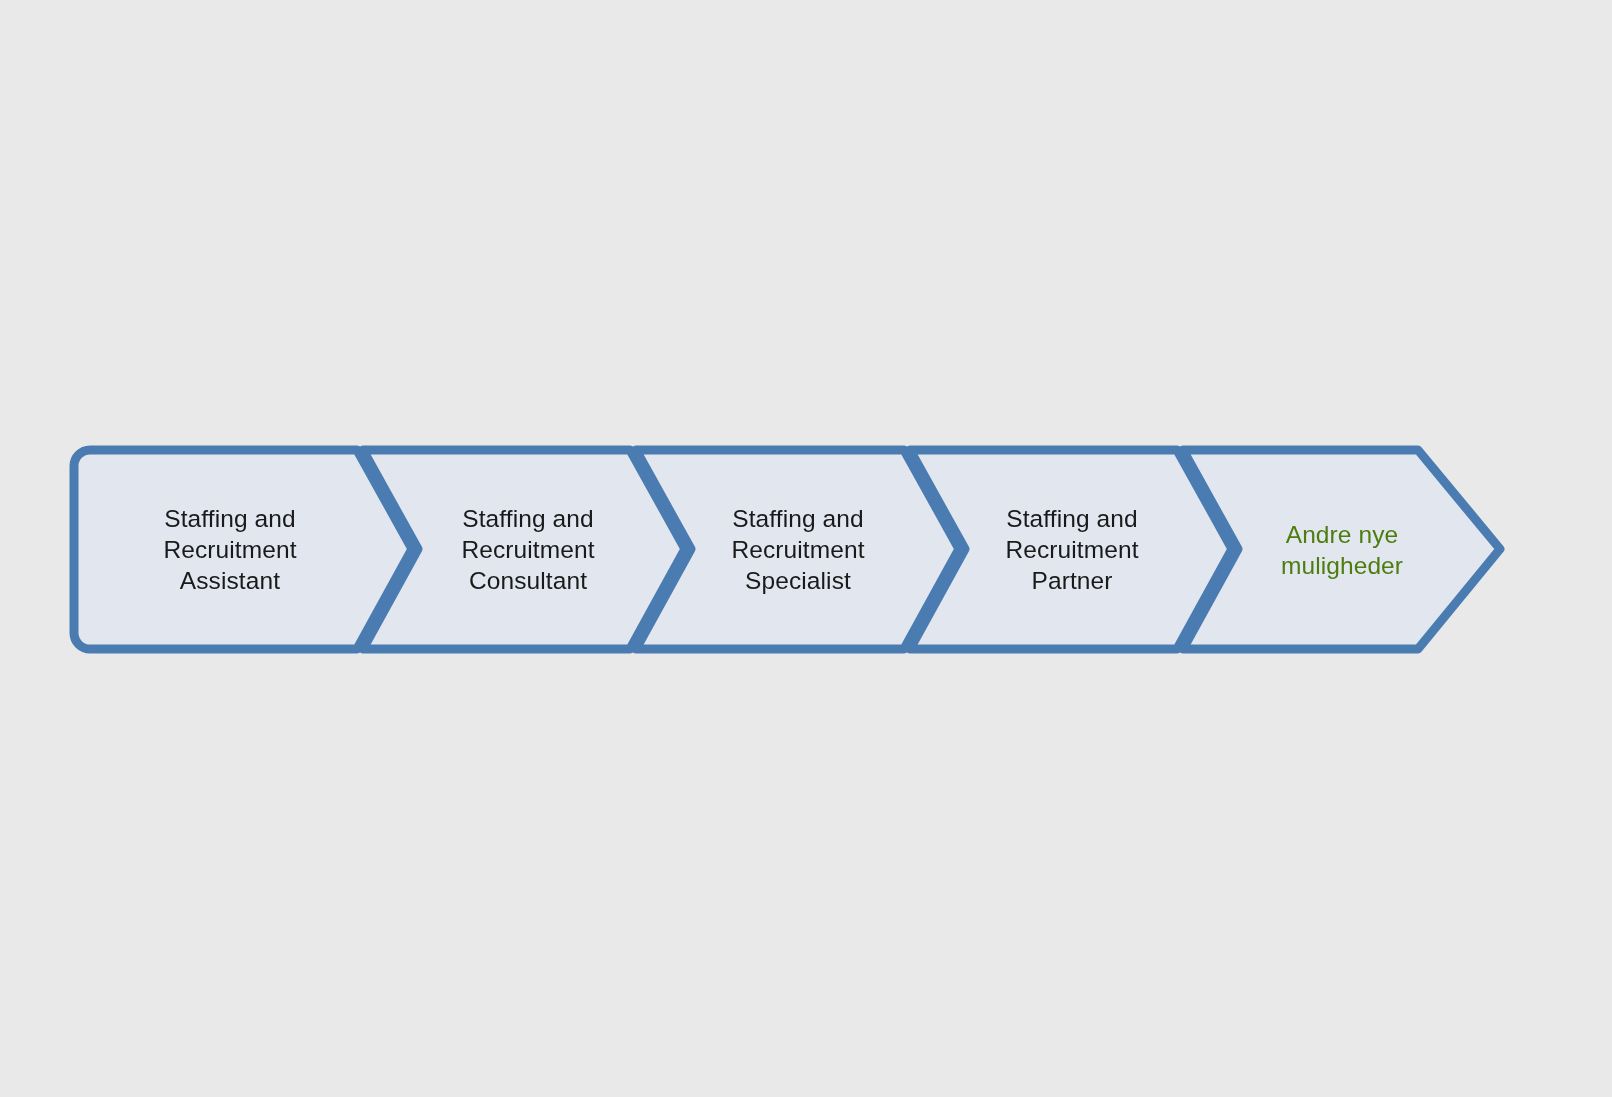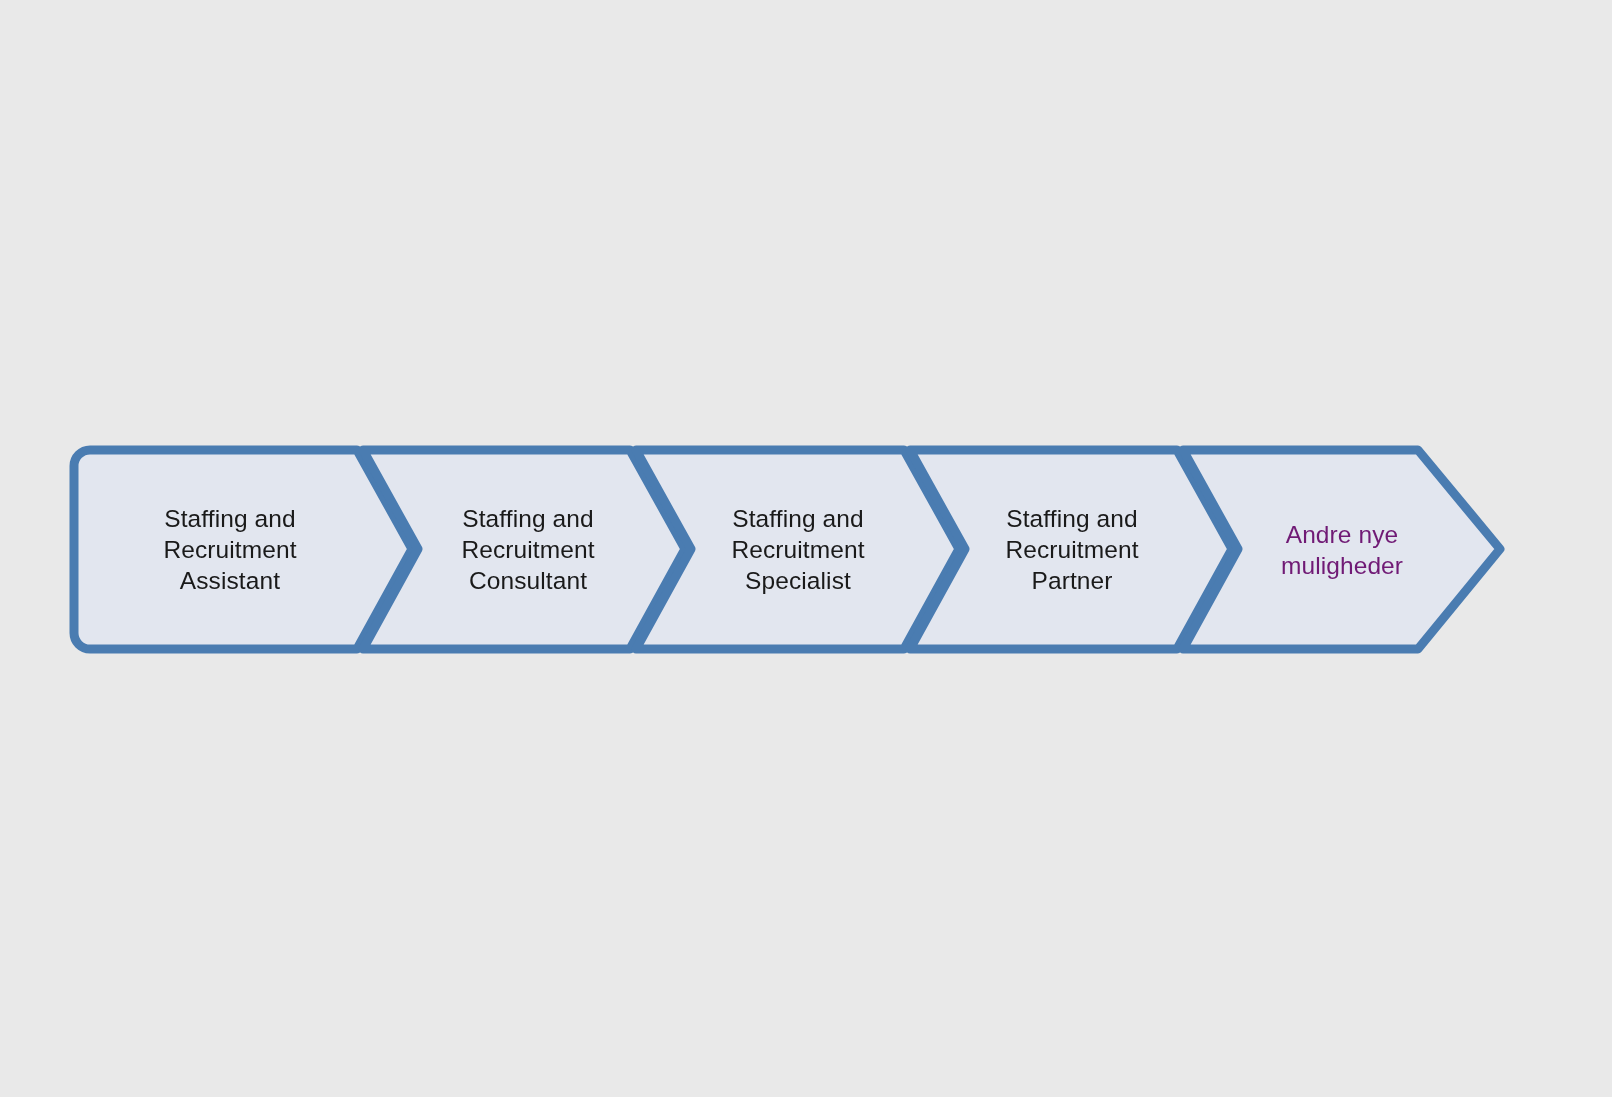--- a/index.html
+++ b/index.html
@@ -77,16 +77,16 @@
 Consultant</div>
 
   <div class="chev-label" style="left: 658px; top: 434px; width: 280px; height: 199px; color: rgb(26, 26, 26);">Staffing and
 Recruitment
 Specialist</div>
 
   <div class="chev-label" style="left: 932px; top: 434px; width: 280px; height: 199px; color: rgb(26, 26, 26);">Staffing and
 Recruitment
 Partner</div>
 
-  <div class="chev-label" style="left: 1202px; top: 434px; width: 280px; height: 199px; color: #701a75;">Andre nye
+  <div class="chev-label" style="left: 1202px; top: 434px; width: 280px; height: 199px; color: #4d7c0f;">Andre nye
 muligheder</div>
 
 </div>
 
 </body></html>

